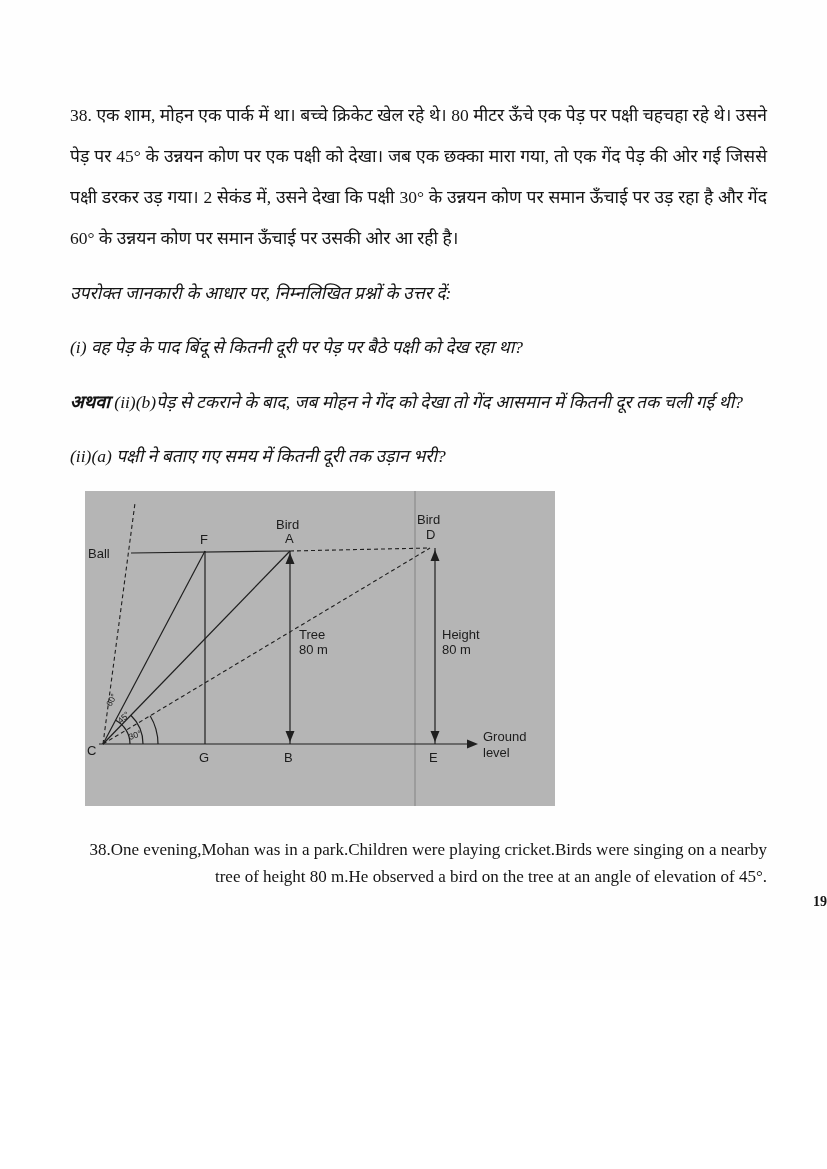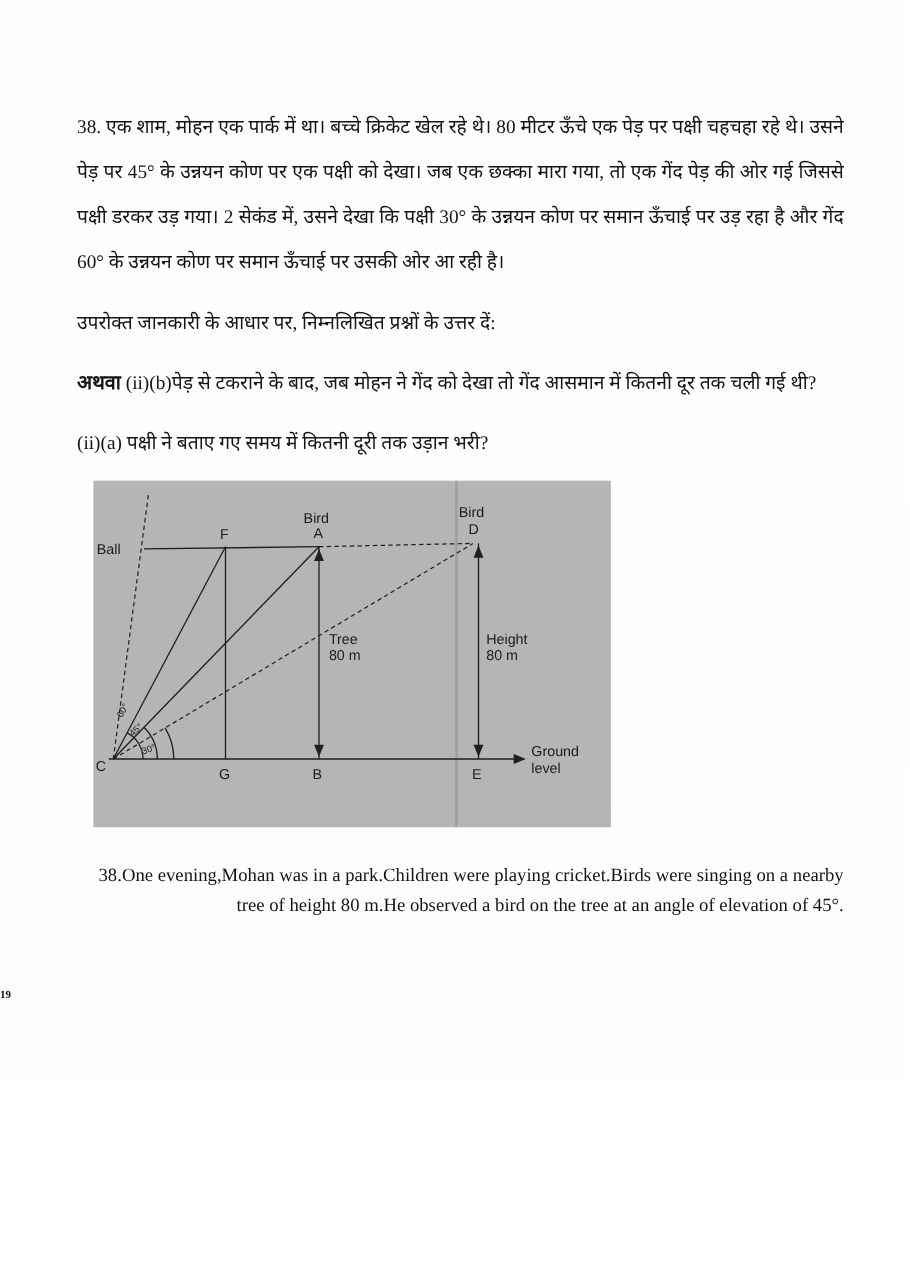--- a/index.html
+++ b/index.html
@@ -8,54 +8,55 @@
     width:827px; height:980px; background:#fefefe;
     position:relative; margin:0 auto; overflow:hidden;
     font-family:"Liberation Serif", serif; color:#141414;
   }
   .content { padding:95px 60px 0 70px; }
   .para {
     font-size:17.5px; line-height:2.34; text-align:justify;
     margin-bottom:14px;
   }
   .qline {
-    font-size:17.5px; line-height:2.34; margin-bottom:13px;
+    font-size:17.5px; line-height:2.34; margin-bottom:13px;font-style:italic;
   }
   .or-label { font-weight:bold; font-size:18px; }
   .figure-wrap {
     margin:14px 0 0 15px;
     width:470px; height:315px;
     background:#b5b5b5;
     box-shadow: inset -10px -6px 18px rgba(0,0,0,0.13);
   }
   .figure-wrap svg { display:block; }
   .english-para {
     font-size:17px; line-height:1.62; margin-top:30px; max-width:706px;
     font-family:"Liberation Serif", serif;
     text-align:right;
   }
   .page-number {
     position:absolute; bottom:70px; left:0; right:0;
-    text-align:left; font-size:10px; font-weight:bold;
+    text-align:right; font-size:14px; font-weight:bold;
   }
   .diag-text { font-family:"Liberation Sans", sans-serif; fill:#1c1c1c; }
   .diag-stroke { stroke:#1f1f1f; stroke-width:1.2; fill:none; }
   .diag-dash { stroke:#1f1f1f; stroke-width:1.1; fill:none; stroke-dasharray:4 3; }
   .diag-fill { fill:#1f1f1f; }
 </style>
 </head>
 <body>
 
 <div class="page">
   <div class="content">
 
     <p class="para">38. एक शाम, मोहन एक पार्क में था। बच्चे क्रिकेट खेल रहे थे। 80 मीटर ऊँचे एक पेड़ पर पक्षी चहचहा रहे थे। उसने पेड़ पर 45° के उन्नयन कोण पर एक पक्षी को देखा। जब एक छक्का मारा गया, तो एक गेंद पेड़ की ओर गई जिससे पक्षी डरकर उड़ गया। 2 सेकंड में, उसने देखा कि पक्षी 30° के उन्नयन कोण पर समान ऊँचाई पर उड़ रहा है और गेंद 60° के उन्नयन कोण पर समान ऊँचाई पर उसकी ओर आ रही है।</p>
 
     <p class="qline">उपरोक्त जानकारी के आधार पर, निम्नलिखित प्रश्नों के उत्तर दें:</p>
 
+    <p class="qline">(i) वह पेड़ के पाद बिंदू  से कितनी दूरी पर पेड़ पर बैठे पक्षी को देख रहा था?</p>
 
     <p class="qline"><span class="or-label">अथवा</span><span> (ii)(b)पेड़ से टकराने के बाद, जब मोहन ने गेंद को देखा तो गेंद आसमान में कितनी दूर तक चली गई थी?</span></p>
 
     <p class="qline">(ii)(a) पक्षी ने बताए गए समय में कितनी दूरी तक उड़ान भरी?</p>
 
 
     <div class="figure-wrap">
       <svg width="470" height="315" viewBox="0 0 470 315">
 
         <rect x="0" y="0" width="470" height="315" fill="#b5b5b5"></rect>

